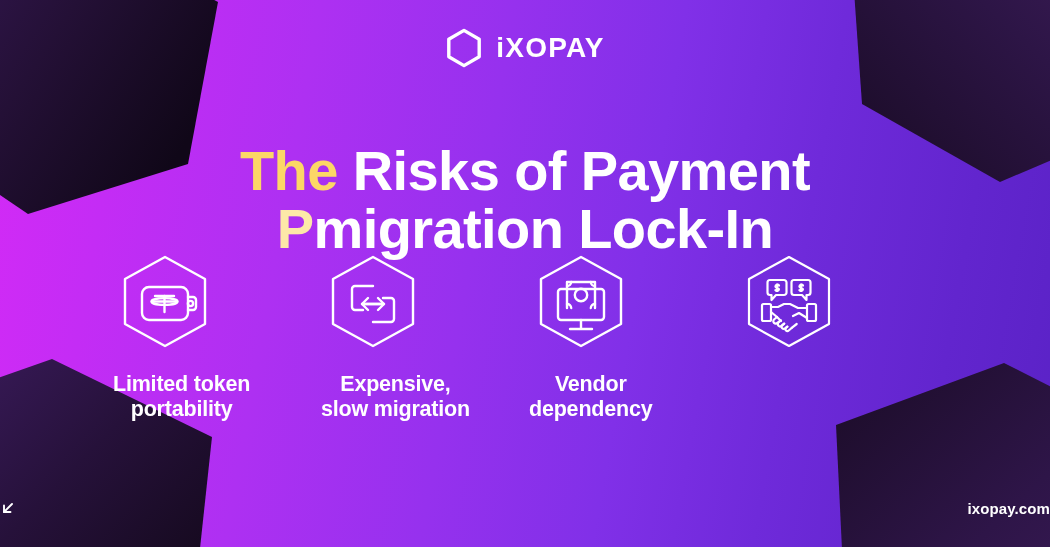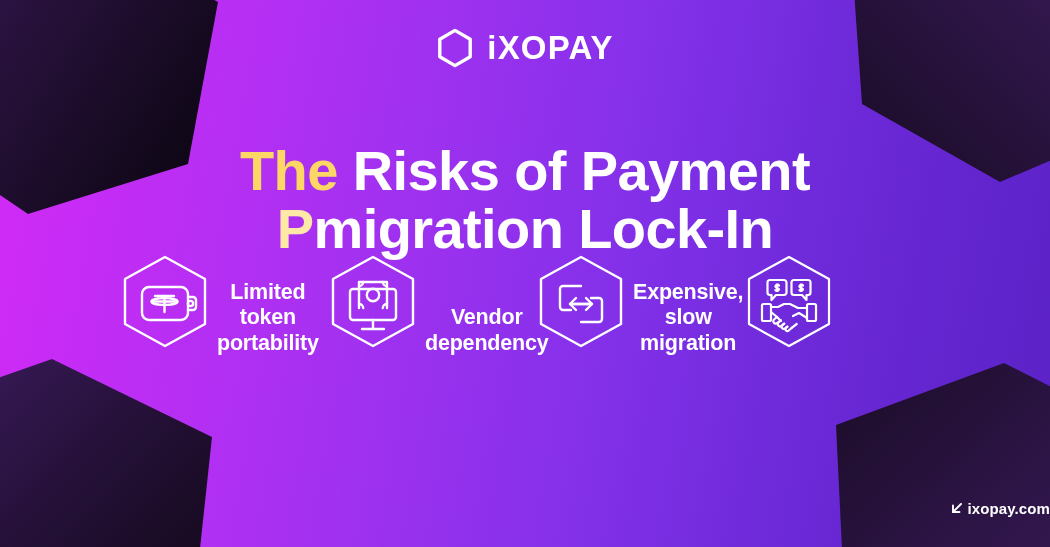--- a/index.html
+++ b/index.html
@@ -45,21 +45,21 @@
     left: 0;
     width: 100%;
     display: flex;
     align-items: center;
     justify-content: center;
     gap: 13px;
   }
   .logo-mark { display: block; }
   .logo-word {
     color: #ffffff;
-    font-size: 33px;
+    font-size: 28px;
     font-weight: bold;
     letter-spacing: 1.2px;
   }
 
   
   .title {
     position: absolute;
     top: 104px;
     left: 0;
     width: 100%;
@@ -87,22 +87,22 @@
     width: 100%;
     display: flex;
     align-items: flex-start;
     justify-content: center;
     gap: 8px;
     padding: 0 78px;
   }
   .card {
     width: 200px;
     display: flex;
-    flex-direction: row;
-    align-items: flex-end;
+    flex-direction: column;
+    align-items: flex-start;
   }
   .card-icon {
     height: 104px;
     display: flex;
     align-items: center;
     justify-content: center;
   }
   .card-label {
     margin-top: 16px;
     color: #ffffff;
@@ -115,21 +115,21 @@
   }
 
   
   .footer {
     position: absolute;
     bottom: 30px;
     left: 0;
     width: 100%;
     display: flex;
     align-items: center;
-    justify-content: flex-end;
+    justify-content: space-between;
     gap: 4px;
   }
   .footer-arrow { display: block; }
   .footer-url {
     color: #ffffff;
     font-size: 15px;
     font-weight: bold;
     letter-spacing: 0.1px;
   }
 </style>
@@ -218,55 +218,55 @@
           <path d="M75 45 h5 a3 3 0 0 1 3 3 v7 a3 3 0 0 1 -3 3 h-5"></path>
           <circle cx="77.5" cy="51.5" r="2.6"></circle>
           <path d="M42 44 h19"></path>
           <path d="M39 49.5 h25"></path>
           <path d="M51.5 44 v16"></path>
           <ellipse cx="51.5" cy="49.5" rx="13" ry="3.4"></ellipse>
         </svg>
       </div>
       <div class="card-label">Limited token
 portability</div>
+    </div>
+
+    <div class="card">
+      <div class="card-icon">
+        <svg width="104" height="104" viewBox="0 0 104 104" fill="none" stroke="#ffffff" stroke-width="2.4" stroke-linejoin="round" stroke-linecap="round">
+          <path d="M52 5 L92 27 L92 72 L52 94 L12 72 L12 27 Z"></path>
+          <path d="M52 34 H34 a3 3 0 0 0 -3 3 v18 a3 3 0 0 0 3 3 h8"></path>
+          <path d="M52 70 h18 a3 3 0 0 0 3 -3 v-18 a3 3 0 0 0 -3 -3 h-8"></path>
+          <path d="M61 52 H41"></path>
+          <path d="M47 46 l-6 6 l6 6"></path>
+          <path d="M43 52 h20"></path>
+          <path d="M57 46 l6 6 l-6 6"></path>
+        </svg>
+      </div>
+      <div class="card-label">Expensive,
+slow migration</div>
     </div>
 
     <div class="card">
       <div class="card-icon">
         <svg width="104" height="104" viewBox="0 0 104 104" fill="none" stroke="#ffffff" stroke-width="2.4" stroke-linejoin="round" stroke-linecap="round">
           <path d="M52 5 L92 27 L92 72 L52 94 L12 72 L12 27 Z"></path>
           <rect x="29" y="37" width="46" height="31" rx="3"></rect>
           <path d="M52 68 v8"></path>
           <path d="M41 77 h22"></path>
           <path d="M38 56 V30 h28 v26"></path>
           <path d="M38 34 a4.2 4.2 0 0 0 4.2 -4"></path>
           <path d="M66 34 a4.2 4.2 0 0 1 -4.2 -4"></path>
           <path d="M38 52 a4.2 4.2 0 0 1 4.2 4"></path>
           <path d="M66 52 a4.2 4.2 0 0 0 -4.2 4"></path>
           <circle cx="52" cy="43" r="6.2"></circle>
         </svg>
       </div>
       <div class="card-label">Vendor
 dependency</div>
-    </div>
-
-    <div class="card">
-      <div class="card-icon">
-        <svg width="104" height="104" viewBox="0 0 104 104" fill="none" stroke="#ffffff" stroke-width="2.4" stroke-linejoin="round" stroke-linecap="round">
-          <path d="M52 5 L92 27 L92 72 L52 94 L12 72 L12 27 Z"></path>
-          <path d="M52 34 H34 a3 3 0 0 0 -3 3 v18 a3 3 0 0 0 3 3 h8"></path>
-          <path d="M52 70 h18 a3 3 0 0 0 3 -3 v-18 a3 3 0 0 0 -3 -3 h-8"></path>
-          <path d="M61 52 H41"></path>
-          <path d="M47 46 l-6 6 l6 6"></path>
-          <path d="M43 52 h20"></path>
-          <path d="M57 46 l6 6 l-6 6"></path>
-        </svg>
-      </div>
-      <div class="card-label">Expensive,
-slow migration</div>
     </div>
 
     <div class="card">
       <div class="card-icon">
         <svg width="104" height="104" viewBox="0 0 104 104" fill="none" stroke="#ffffff" stroke-width="2.2" stroke-linejoin="round" stroke-linecap="round">
           <path d="M52 5 L92 27 L92 72 L52 94 L12 72 L12 27 Z"></path>
           <path d="M33 28 h14 a2.5 2.5 0 0 1 2.5 2.5 v10 a2.5 2.5 0 0 1 -2.5 2.5 h-8 l-4.5 5 v-5 h-1.5 a2.5 2.5 0 0 1 -2.5 -2.5 v-10 a2.5 2.5 0 0 1 2.5 -2.5 z"></path>
           <path d="M40 32.5 v6.5"></path>
           <path d="M42 33.5 a2 2 0 0 0 -3.6 1.1 c0 1.7 3.6 1 3.6 2.6 a2 2 0 0 1 -3.6 0.9"></path>
           <path d="M57 28 h14 a2.5 2.5 0 0 1 2.5 2.5 v10 a2.5 2.5 0 0 1 -2.5 2.5 h-1.5 v5 l-4.5 -5 h-8 a2.5 2.5 0 0 1 -2.5 -2.5 v-10 a2.5 2.5 0 0 1 2.5 -2.5 z"></path>

